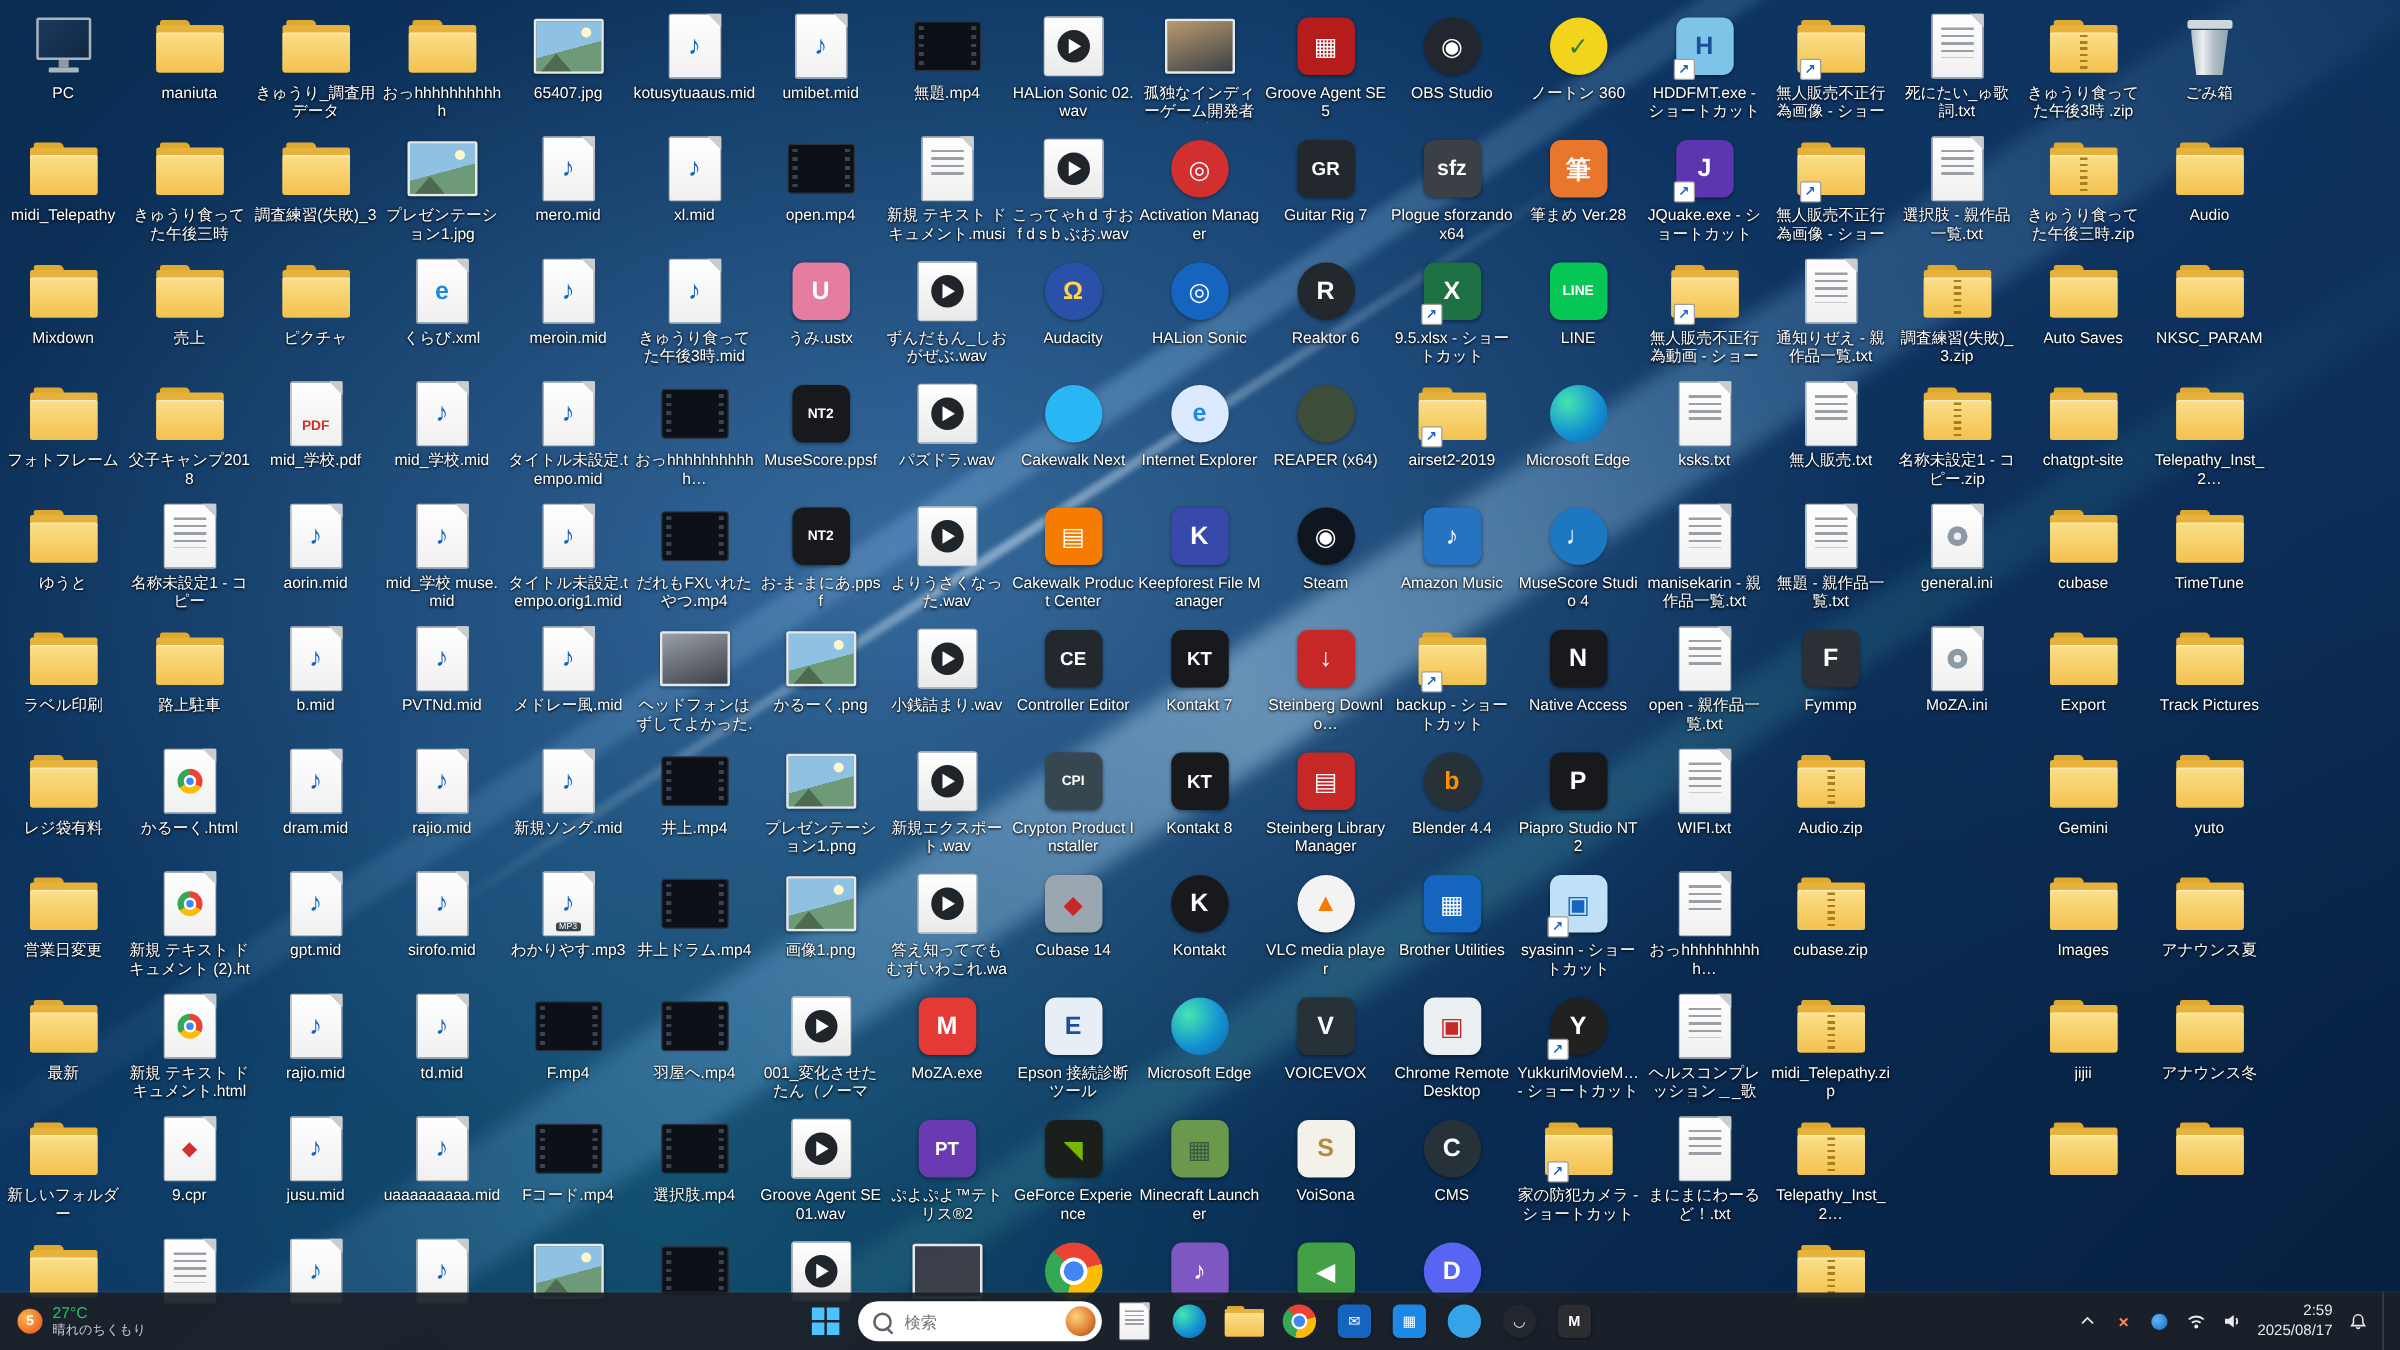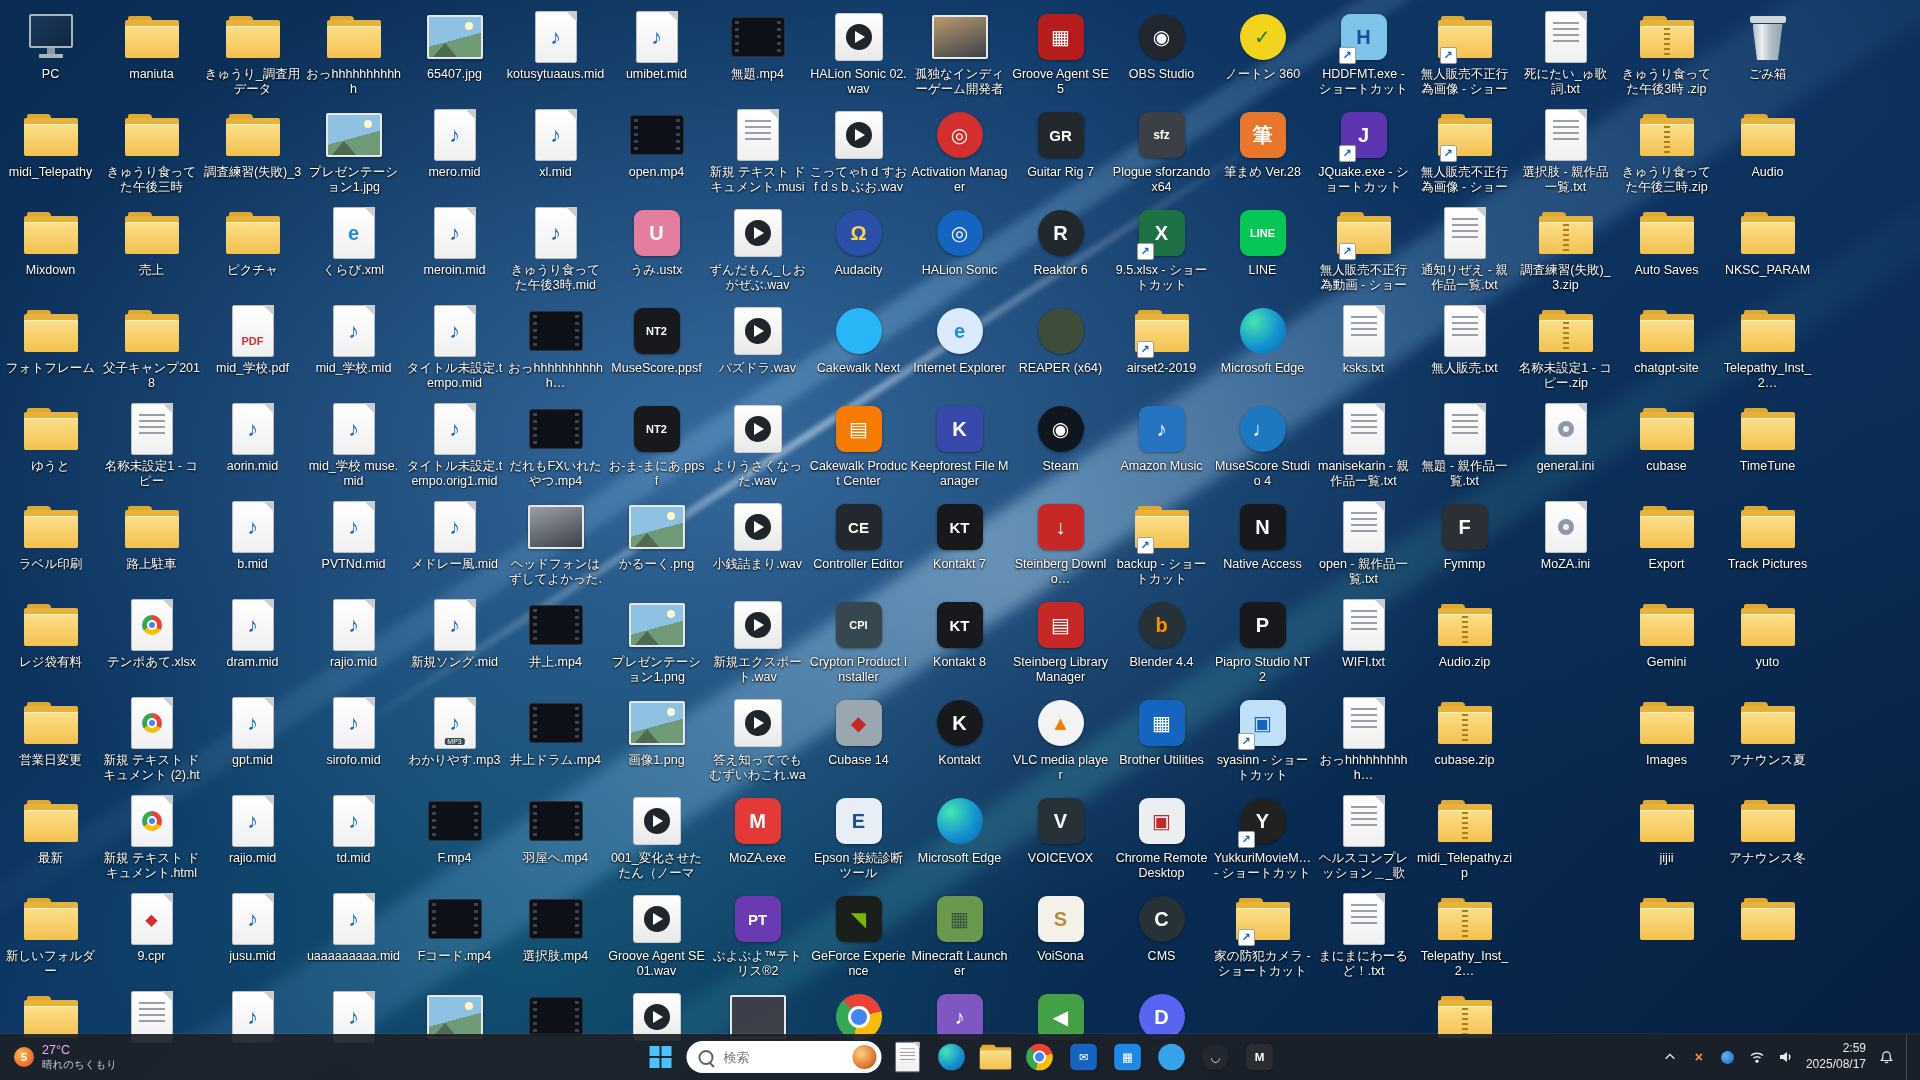--- a/index.html
+++ b/index.html
@@ -97,21 +97,21 @@
     font-weight:bold;font-size:20px;box-shadow:0 1px 3px rgba(0,0,0,.4);}
   
   #taskbar{position:absolute;left:0;right:0;bottom:0;height:46px;z-index:10;
     background:rgba(28,32,40,.93);display:flex;align-items:center;
     box-shadow:0 -1px 0 rgba(255,255,255,.06);}
   .weather{display:flex;align-items:center;gap:8px;padding:0 14px;}
   .wbadge{width:20px;height:20px;border-radius:50%;color:#fff;font-size:11px;font-weight:bold;
     display:flex;align-items:center;justify-content:center;
     background:radial-gradient(circle at 35% 35%,#ffb74d,#e64a19);}
   .wtxt{display:flex;flex-direction:column;line-height:1.25;}
-  .wtemp{font-size:12.5px;color:#f0abfc;}
+  .wtemp{font-size:12.5px;color:#22c55e;}
   .wdesc{font-size:10.5px;color:#c3cbd4;}
   .tb-center{position:absolute;left:50%;transform:translateX(-50%);display:flex;align-items:center;gap:6px;height:100%;}
   .tb-start{width:40px;height:40px;display:flex;align-items:center;justify-content:center;border-radius:5px;}
   .winlogo{display:grid;grid-template-columns:10px 10px;grid-template-rows:10px 10px;gap:2px;}
   .winlogo i{background:#4cc2ff;display:block;}
   .tb-search{height:32px;background:#fff;border-radius:16px;display:flex;align-items:center;gap:8px;
     padding:0 5px 0 12px;width:195px;box-sizing:border-box;}
   .mag{width:11px;height:11px;border:2px solid #5f6368;border-radius:50%;position:relative;flex:0 0 auto;}
   .mag::after{content:"";position:absolute;width:2px;height:7px;background:#5f6368;left:10px;top:9px;transform:rotate(-45deg);}
   .tb-search input{border:0;outline:0;flex:1;font-size:13px;color:#333;background:transparent;min-width:0;
@@ -392,21 +392,21 @@
       <div class="ic">
         <div class="tile" style="background: rgb(35, 39, 46);">
           <span style="color: rgb(255, 255, 255); font-size: 15px;">GR</span>
         </div>
       </div>
       <div class="lbl">Guitar Rig 7</div>
     </div>
     <div class="cell">
       <div class="ic">
         <div class="tile" style="background: rgb(59, 64, 70);">
-          <span style="color: rgb(255, 255, 255); font-size: 12px;">sfz</span>
+          <span style="color: rgb(255, 255, 255); font-size: 17px;">sfz</span>
         </div>
       </div>
       <div class="lbl">Plogue sforzando x64</div>
     </div>
     <div class="cell">
       <div class="ic">
         <div class="tile" style="background: rgb(232, 118, 45);">
           <span style="color: rgb(255, 255, 255);">筆</span>
         </div>
       </div>
@@ -1114,21 +1114,21 @@
       </div>
       <div class="lbl">レジ袋有料</div>
     </div>
     <div class="cell">
       <div class="ic">
         <div class="page">
           <i class="fold"></i>
           <i class="chrmini"></i>
         </div>
       </div>
-      <div class="lbl">テンポあて.xlsx</div>
+      <div class="lbl">かるーく.html</div>
     </div>
     <div class="cell">
       <div class="ic">
         <div class="page">
           <i class="fold"></i>
           <span class="pg note">♪</span>
         </div>
       </div>
       <div class="lbl">dram.mid</div>
     </div>

